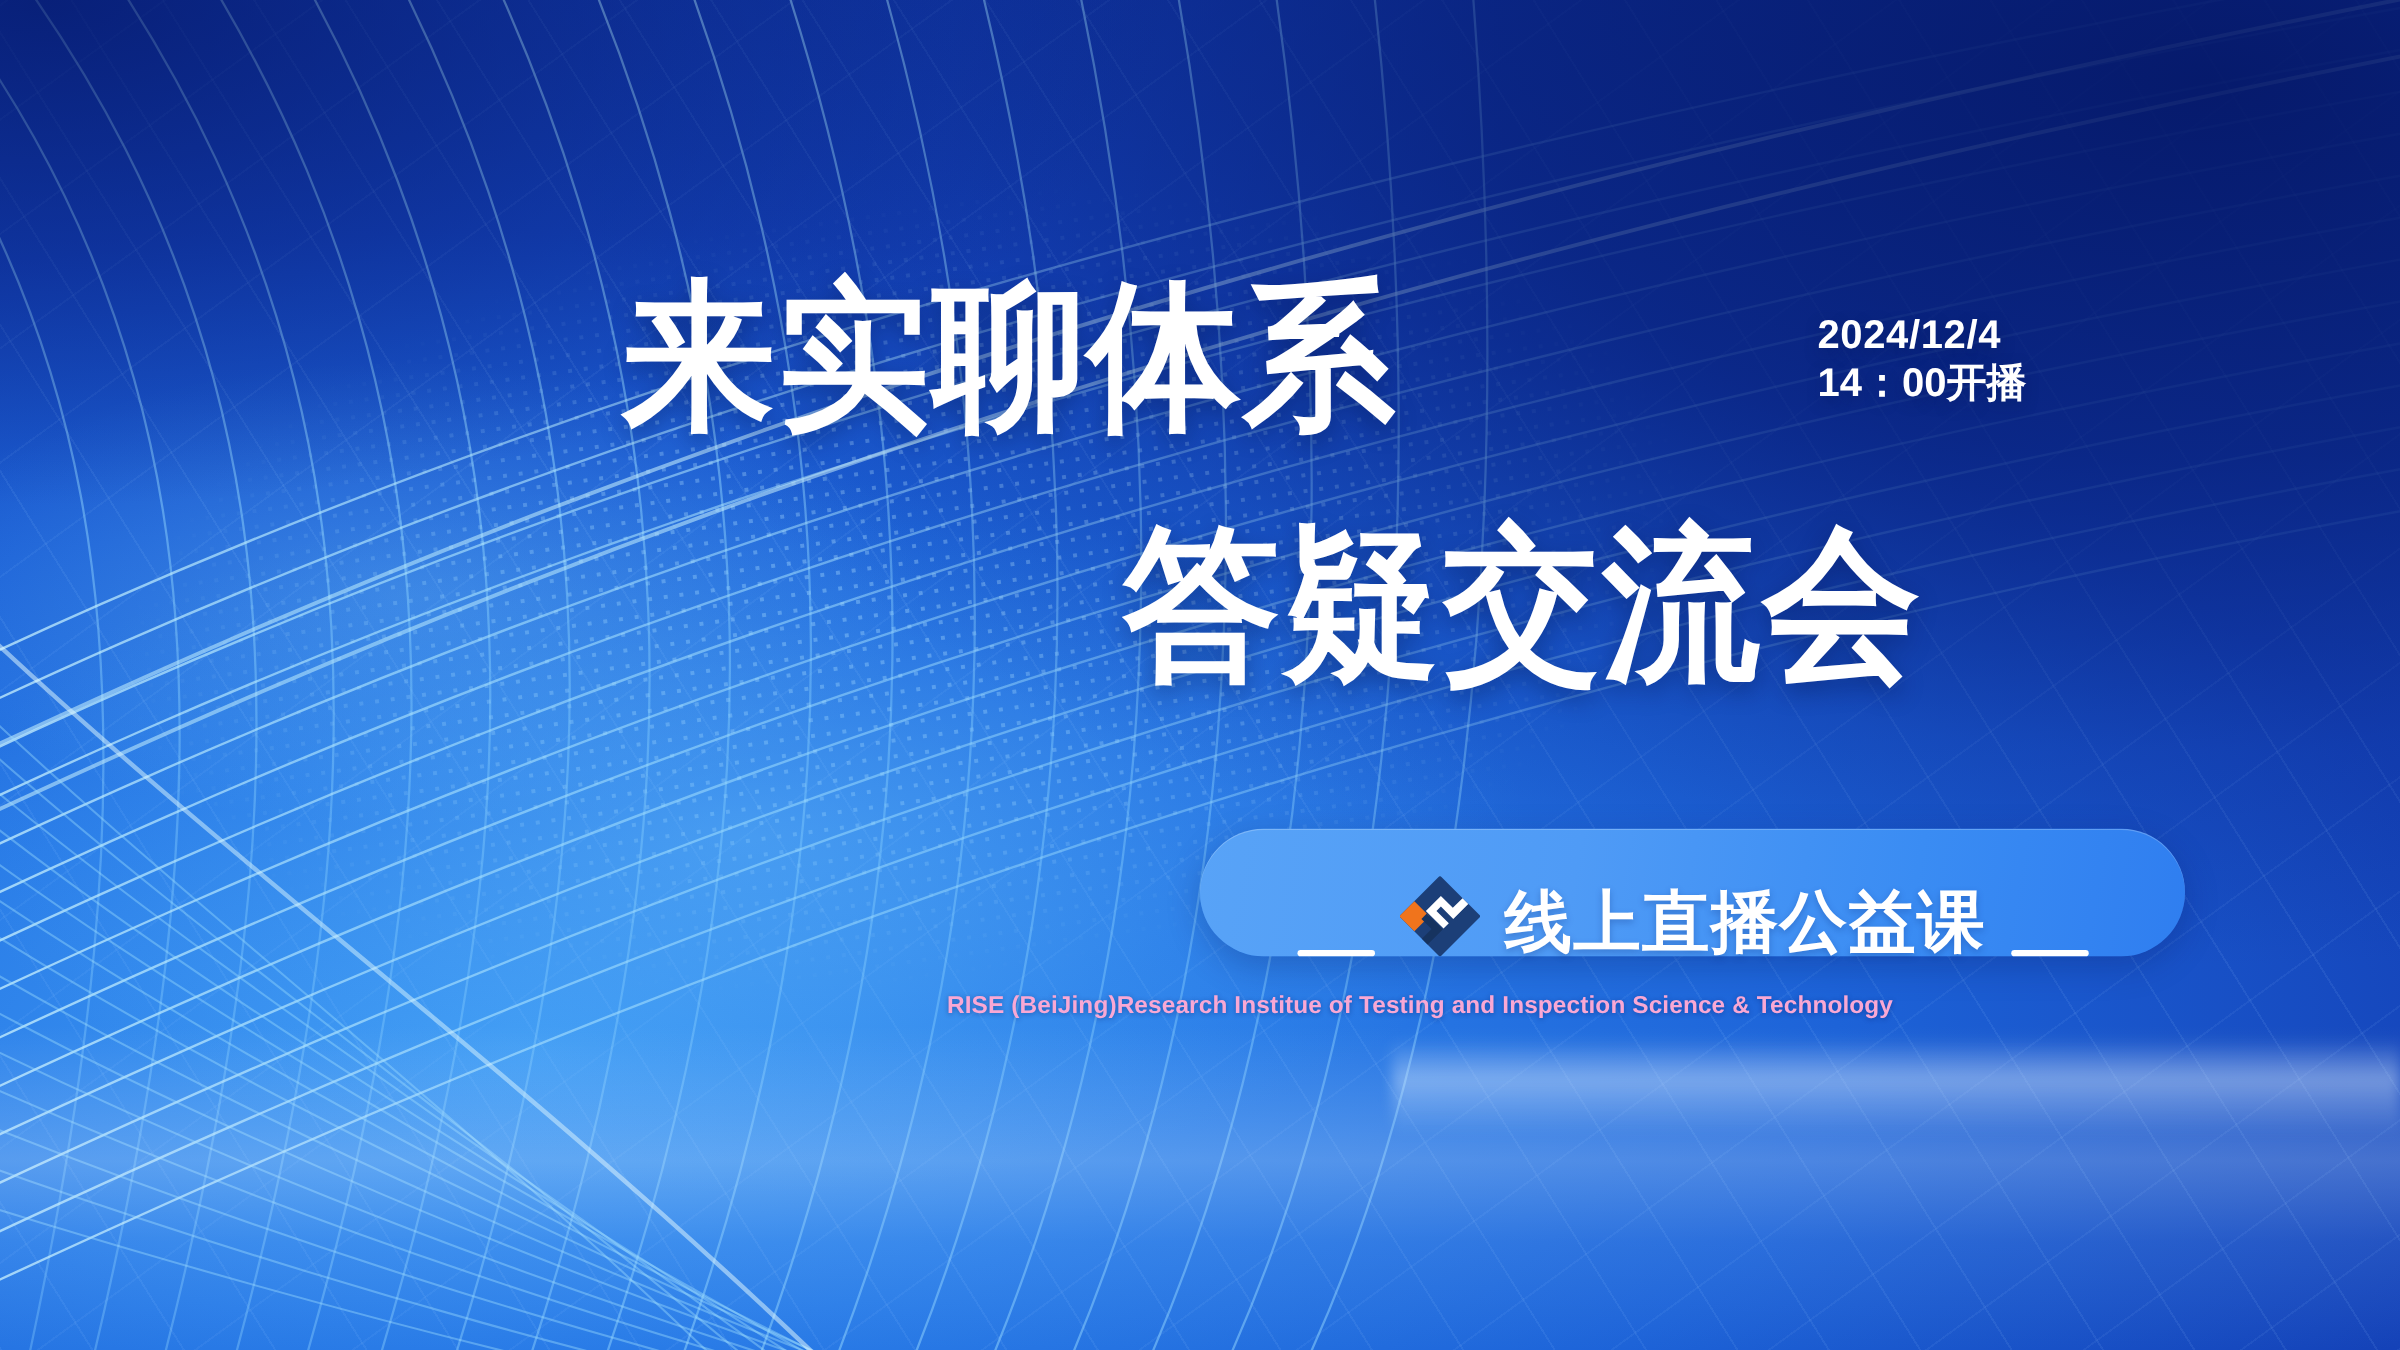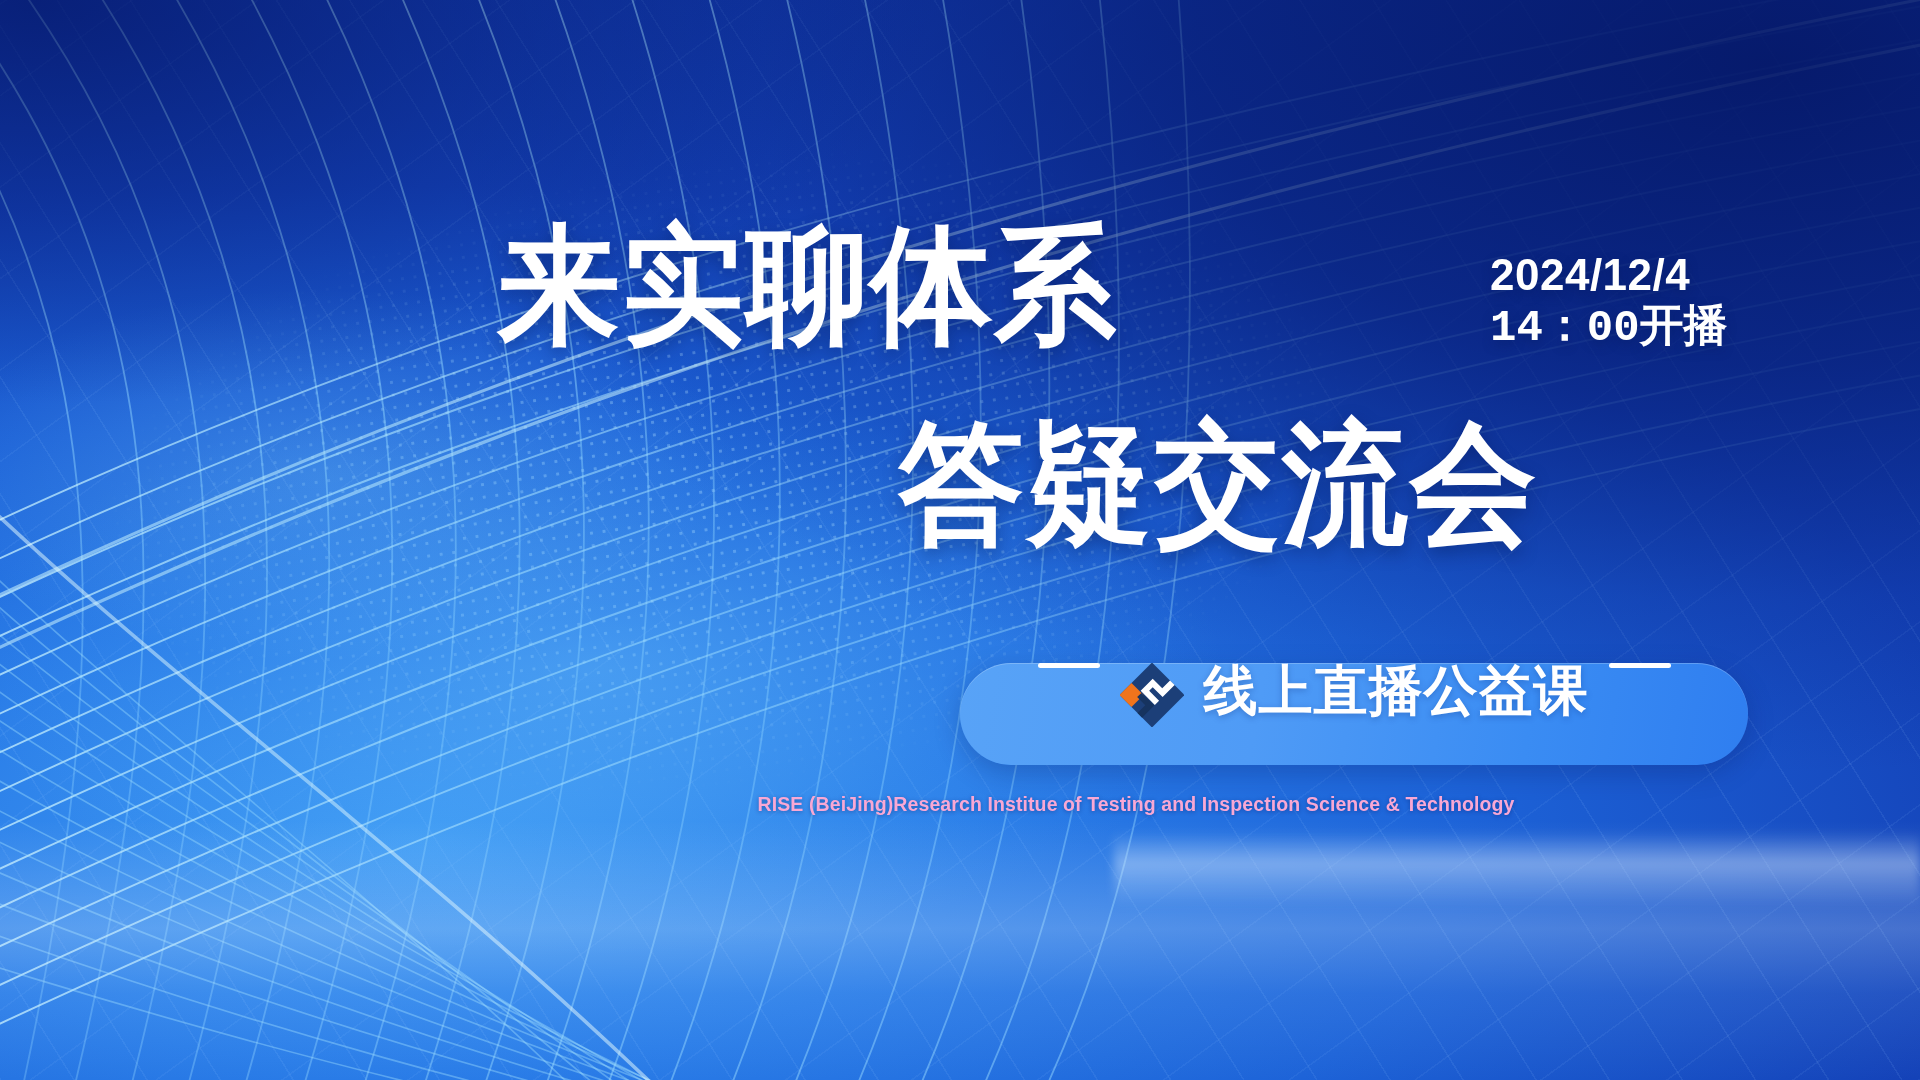--- a/index.html
+++ b/index.html
@@ -102,44 +102,44 @@
   .cn-title.l2 { font-size: 126px; }
 
   .title-line2 {
     position: absolute;
     left: 898px;
     top: 428px;
   }
 
   .date-block {
     position: absolute;
-    left: 1490px;
+    left: 1454px;
     top: 248px;
     color: #ffffff;
     font-weight: 700;
-    font-size: 44px;
+    font-size: 32px;
     line-height: 1.22;
     letter-spacing: .5px;
     text-shadow: 0 4px 12px rgba(4,22,80,0.35);
     white-space: nowrap;
   }
-  .date-block .d2 { letter-spacing: 0; font-family: Liberation Mono, monospace; }
+  .date-block .d2 { letter-spacing: 0; }
 
   
   .badge-pill {
     position: absolute;
     left: 960px;
     top: 663px;
     width: 788px;
     height: 102px;
     border-radius: 51px;
     background: linear-gradient(100deg, #58a3f7 0%, #4f9bf6 38%, #3a8cf3 72%, #2f7ef0 100%);
     box-shadow: 0 8px 26px rgba(6,28,96,0.26), inset 0 1px 0 rgba(255,255,255,0.22);
     display: flex;
-    align-items: flex-start;
+    align-items: flex-end;
     justify-content: center;
     gap: 20px;
   }
   .pill-rule {
     width: 62px;
     height: 5px;
     background: #ffffff;
     border-radius: 3px;
     flex: 0 0 auto;
   }

